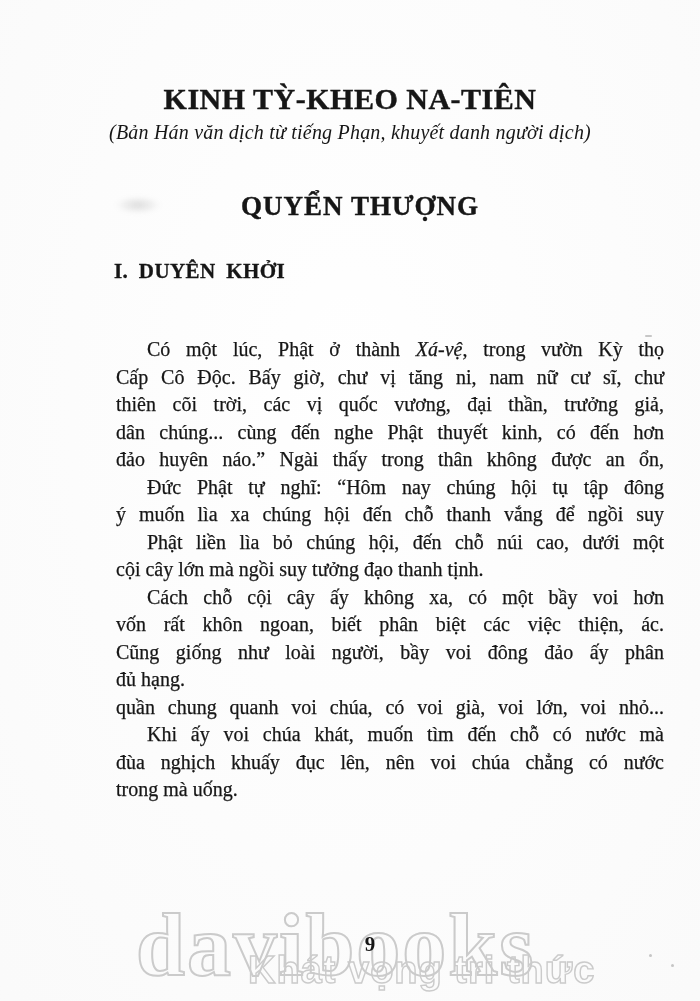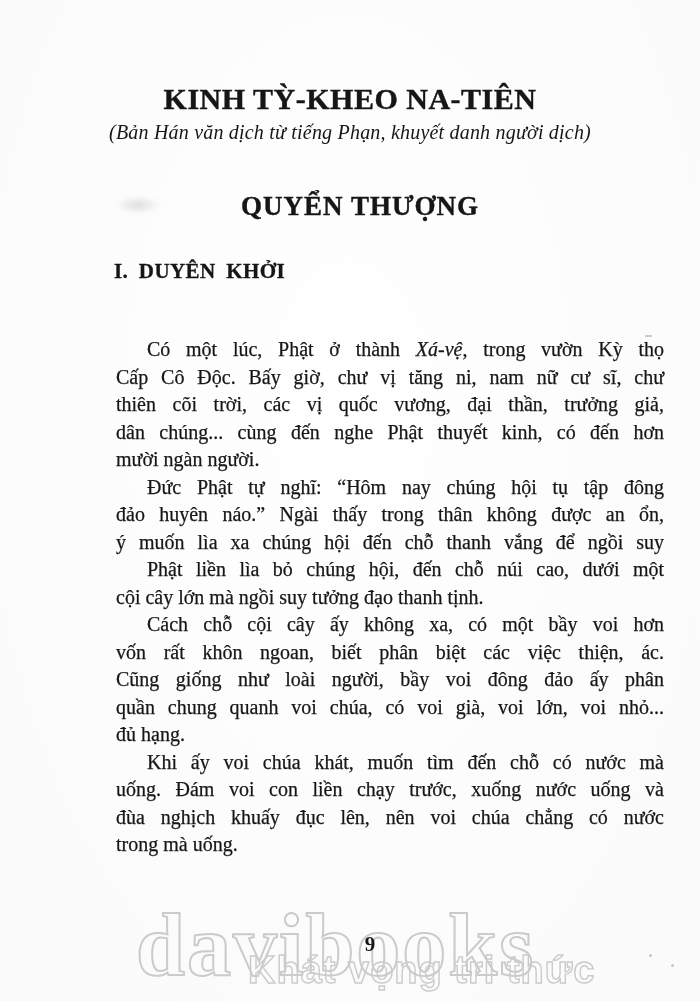--- a/index.html
+++ b/index.html
@@ -92,41 +92,39 @@
   <h2 class="center-block volume">QUYỂN THƯỢNG</h2>
 
   <h3 class="section">I. DUYÊN KHỞI</h3>
 
   <div class="bodytext">
       <div class="para">
         <div class="line first">Có một lúc, Phật ở thành <i>Xá-vệ</i>, trong vườn Kỳ thọ</div>
         <div class="line">Cấp Cô Độc. Bấy giờ, chư vị tăng ni, nam nữ cư sĩ, chư</div>
         <div class="line">thiên cõi trời, các vị quốc vương, đại thần, trưởng giả,</div>
         <div class="line">dân chúng... cùng đến nghe Phật thuyết kinh, có đến hơn</div>
-        <div class="line last">mười ngàn người.</div>
       </div>
       <div class="para">
+        <div class="line">đảo huyên náo.” Ngài thấy trong thân không được an ổn,</div>
         <div class="line first">Đức Phật tự nghĩ: “Hôm nay chúng hội tụ tập đông</div>
-        <div class="line">đảo huyên náo.” Ngài thấy trong thân không được an ổn,</div>
         <div class="line">ý muốn lìa xa chúng hội đến chỗ thanh vắng để ngồi suy</div>
       </div>
       <div class="para">
         <div class="line first">Phật liền lìa bỏ chúng hội, đến chỗ núi cao, dưới một</div>
         <div class="line last">cội cây lớn mà ngồi suy tưởng đạo thanh tịnh.</div>
       </div>
       <div class="para">
         <div class="line first">Cách chỗ cội cây ấy không xa, có một bầy voi hơn</div>
         <div class="line">vốn rất khôn ngoan, biết phân biệt các việc thiện, ác.</div>
         <div class="line">Cũng giống như loài người, bầy voi đông đảo ấy phân</div>
+        <div class="line last">đủ hạng.</div>
         <div class="line">quần chung quanh voi chúa, có voi già, voi lớn, voi nhỏ...</div>
-        <div class="line last">đủ hạng.</div>
       </div>
       <div class="para">
         <div class="line first">Khi ấy voi chúa khát, muốn tìm đến chỗ có nước mà</div>
-        <div class="line">uống. Đám voi con liền chạy trước, xuống nước uống và</div>
         <div class="line">đùa nghịch khuấy đục lên, nên voi chúa chẳng có nước</div>
         <div class="line last">trong mà uống.</div>
       </div>
     </div>
 
   <div class="wm-brand">davibooks</div>
 
   <div class="wm-slogan">Khát vọng tri thức</div>
 
   <div class="pagenum">9</div>

